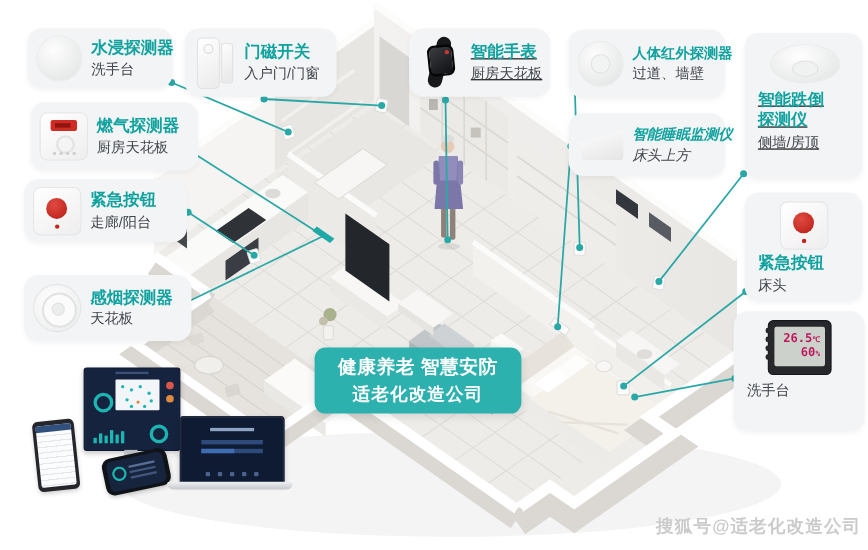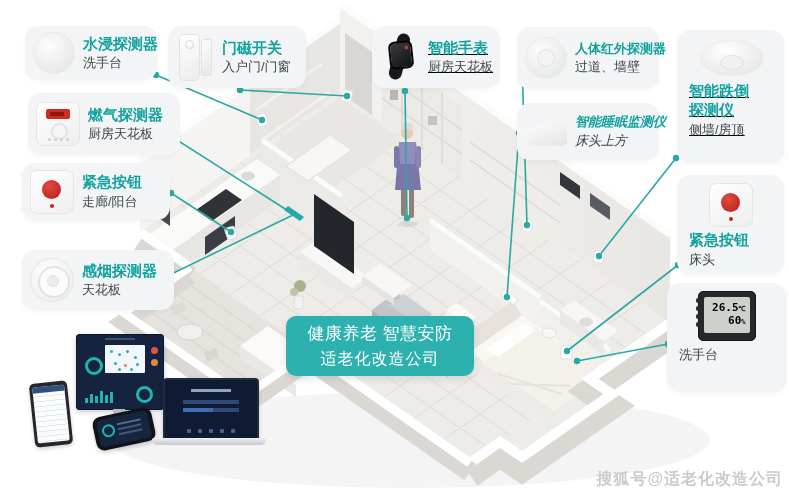--- a/index.html
+++ b/index.html
@@ -62,30 +62,30 @@
   .sleep-ico{width:42px;height:28px;}
   .sleep-wedge{position:absolute;left:0;top:0;width:42px;height:28px;
       background:linear-gradient(160deg,#ffffff,#e4e4e4);border-radius:4px;
       clip-path:polygon(0 45%,100% 0,100% 100%,12% 100%);}
   .fall-ico{width:66px;height:40px;}
   .fall-dome{position:absolute;left:2px;top:2px;width:62px;height:34px;border-radius:50%;
       background:radial-gradient(ellipse at 42% 30%,#ffffff,#e6e7e7 80%,#dddede);border:1px solid #ececec;}
   .fall-ring{position:absolute;left:22px;top:17px;width:22px;height:13px;border-radius:50%;background:#f0f1f1;border:1px solid #e1e2e2;}
   .lcd-ico{width:56px;height:48px;background:#26282c;border-radius:5px;border:1px solid #151619;}
   .lcd-scr{position:absolute;left:5px;top:5px;right:5px;bottom:7px;background:#ccd2cb;border-radius:2px;
-      color:#000000;font-family:"DejaVu Sans Mono",monospace;font-weight:bold;
+      color:#be185d;font-family:"DejaVu Sans Mono",monospace;font-weight:bold;
       display:flex;flex-direction:column;align-items:flex-end;justify-content:center;padding:1px 4px;box-sizing:border-box;}
   .lcd-row{font-size:11px;line-height:12px;letter-spacing:0;}
   .lcd-row .u{font-size:7px;}
   .lcd-notch{position:absolute;left:-3px;top:6px;width:4px;height:5px;background:#26282c;border-radius:2px;
       box-shadow:0 8px 0 #26282c,0 16px 0 #26282c,0 24px 0 #26282c;}
   
   .banner{position:absolute;left:286px;top:316px;width:188px;height:60px;background:#2cb1ae;border-radius:10px;
       z-index:8;display:flex;flex-direction:column;align-items:center;justify-content:center;
-      color:#ffffff;font-weight:normal;box-shadow:0 3px 8px rgba(0,0,0,0.10);}
+      color:#ffffff;font-weight:bold;box-shadow:0 3px 8px rgba(0,0,0,0.10);}
   .banner .b1{font-size:17px;letter-spacing:0.5px;}
   .banner .b2{font-size:16px;margin-top:4px;letter-spacing:1px;}
   
   .devices{position:absolute;left:0;top:0;z-index:6;}
   .tabletd{position:absolute;left:32px;top:382px;width:38px;height:64px;background:#24262b;border-radius:5px;
       transform:rotate(-6deg);box-shadow:0 2px 4px rgba(0,0,0,0.18);}
   .tabletd .scr{position:absolute;left:3px;top:4px;right:3px;bottom:4px;background:
       repeating-linear-gradient(#fbfcfd 0 4px,#e4e7ea 4px 5px);border-radius:2px;}
   .tabletd .hdr{position:absolute;left:3px;top:4px;right:3px;height:6px;background:#31507e;border-radius:2px 2px 0 0;}
   .monitord{position:absolute;left:76px;top:334px;width:86px;height:74px;background:#15233f;border:1px solid #0d1830;

